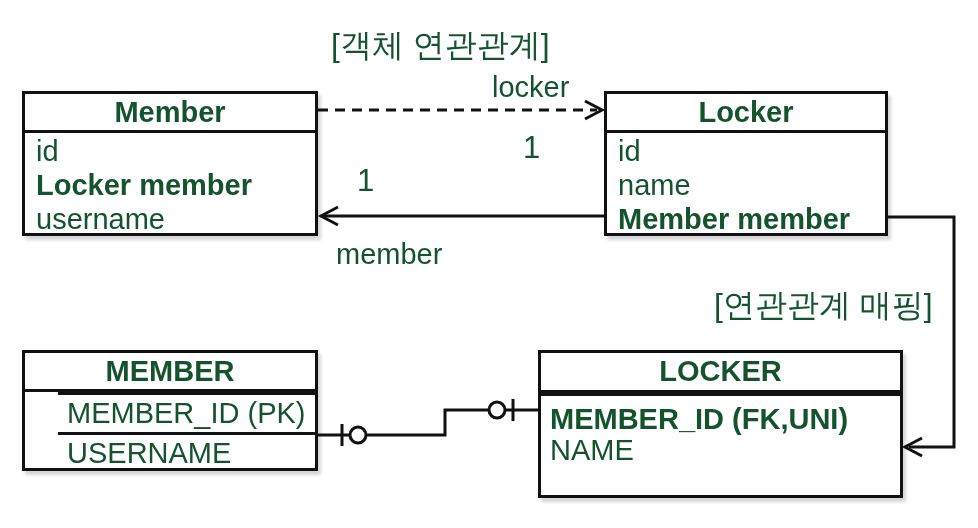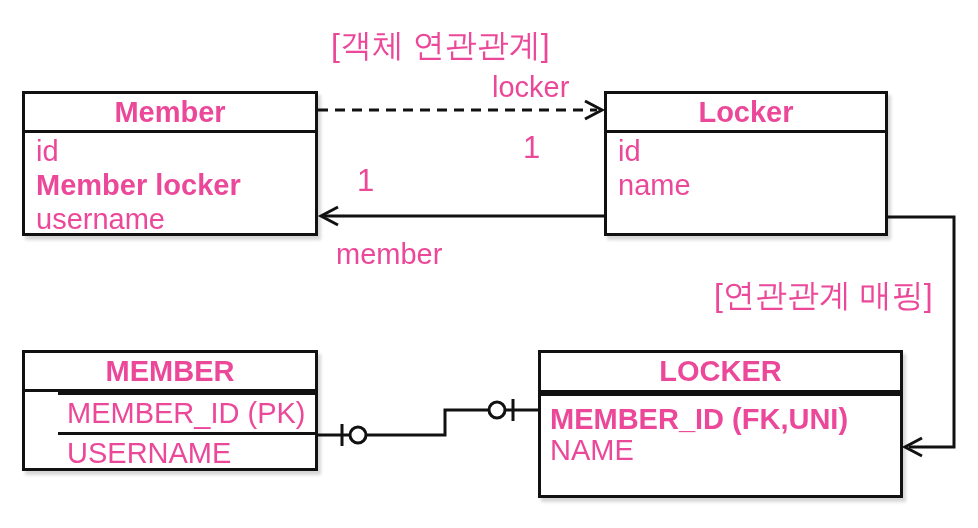--- a/index.html
+++ b/index.html
@@ -1,24 +1,24 @@
 <!DOCTYPE html>
 <html><head>
 <meta charset="utf-8">
 <style>
   html,body { margin:0; padding:0; background:#ffffff; }
   .stage {
     position:relative; width:978px; height:528px; background:#ffffff;
-    font-family:"Liberation Sans","DejaVu Sans",sans-serif; color:#ec4899;
+    font-family:"Liberation Sans","DejaVu Sans",sans-serif; color:#14532d;
     overflow:hidden;
   }
   .fig-title { position:absolute; font-size:32px; white-space:nowrap; }
   .t-object  { left:331px; top:24px; }
   .t-table   { left:326px; top:293px; }
-  .t-mapping { left:714px; top:274px; }
+  .t-mapping { left:714px; top:284px; }
 
   .box {
     position:absolute; box-sizing:border-box; background:#ffffff;
     border:3px solid #111111; box-shadow:3px 4px 3px rgba(0,0,0,0.16);
   }
   .head {
     border-bottom:3px solid #111111; font-weight:bold; text-align:center;
     font-size:29px; height:36px; line-height:36px; white-space:nowrap;
   }
   .uml-body { padding:1px 16px 0 11px; }
@@ -54,30 +54,31 @@
 
 <div class="stage">
 
   <div class="fig-title t-object">[객체 연관관계]</div>
   <div class="fig-title t-mapping">[연관관계 매핑]</div>
 
   <div class="box member-class">
     <div class="head">Member</div>
     <div class="uml-body">
       <div class="uml-field">id</div>
-      <div class="uml-field bold">Member locker</div>
+      <div class="uml-field bold">Locker member</div>
       <div class="uml-field">username</div>
     </div>
   </div>
 
   <div class="box locker-class">
     <div class="head">Locker</div>
     <div class="uml-body">
       <div class="uml-field">id</div>
       <div class="uml-field">name</div>
+      <div class="uml-field bold">Member member</div>
     </div>
   </div>
 
   <div class="lbl lbl-locker">locker</div>
   <div class="mult mult-dashed">1</div>
   <div class="lbl lbl-member">member</div>
   <div class="mult mult-solid">1</div>
 
   <div class="box member-table">
     <div class="head">MEMBER</div>

